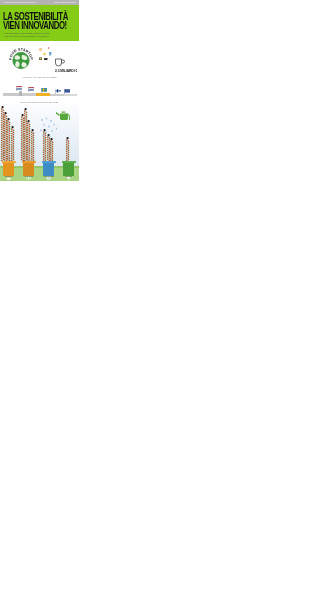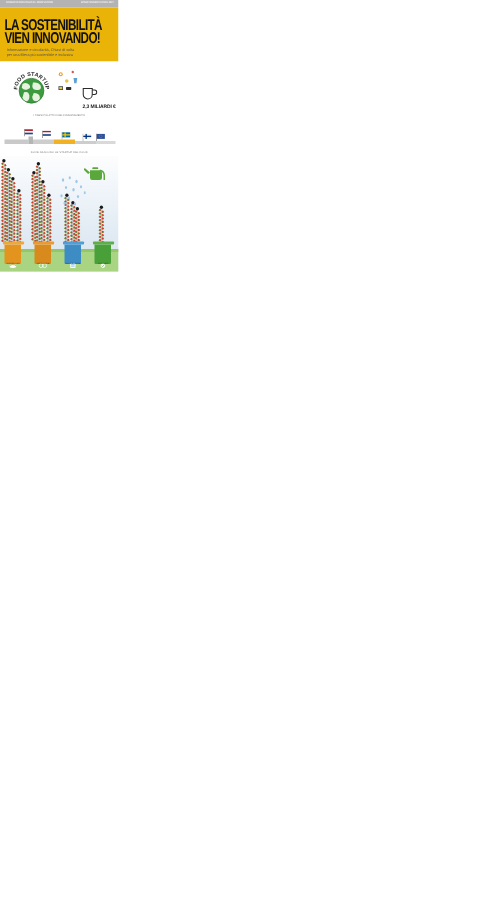--- a/index.html
+++ b/index.html
@@ -6,21 +6,21 @@
   html,body{margin:0;padding:0;background:#fff;}
   body{width:79px;height:600px;font-family:"Liberation Sans",sans-serif;overflow:hidden;-webkit-font-smoothing:antialiased;}
   .page{position:relative;width:79px;height:600px;overflow:hidden;background:#fff;}
   .abs{position:absolute;}
   
   .topbar{left:0;top:0;width:79px;height:5px;background:#b3b3b3;}
   .topbar .t{position:absolute;top:1px;font-size:1.7px;letter-spacing:.05px;color:#f2f2f2;line-height:3px;white-space:nowrap;font-weight:bold;}
   .topbar .tl{left:4px;}
   .topbar .tr{right:3px;}
   
-  .hdr{left:0;top:5px;width:79px;height:36px;background:#eab308;}
+  .hdr{left:0;top:5px;width:79px;height:36px;background:#84cc16;}
   .h1,.h2{position:absolute;left:3.2px;font-size:13px;font-weight:bold;line-height:13px;color:#111;letter-spacing:-.7px;white-space:nowrap;transform:scaleX(.60) scaleY(.80);transform-origin:left top;}
   .h1{top:5.8px}
   .h2{top:14.9px}
   .hsub{position:absolute;left:4.5px;font-size:2.5px;line-height:3.1px;color:#555;white-space:nowrap;}
   
   .logoband{left:0;top:41px;width:79px;height:35px;background:#fff;}
   .globe{position:absolute;left:9px;top:4px;width:24px;height:27px;}
   .stat{position:absolute;left:55px;top:28.5px;}
   .stat .v{font-size:3.3px;font-weight:bold;color:#1a1a1a;letter-spacing:-.05px;line-height:3.6px;white-space:nowrap;}
   .smallillo{position:absolute;}

